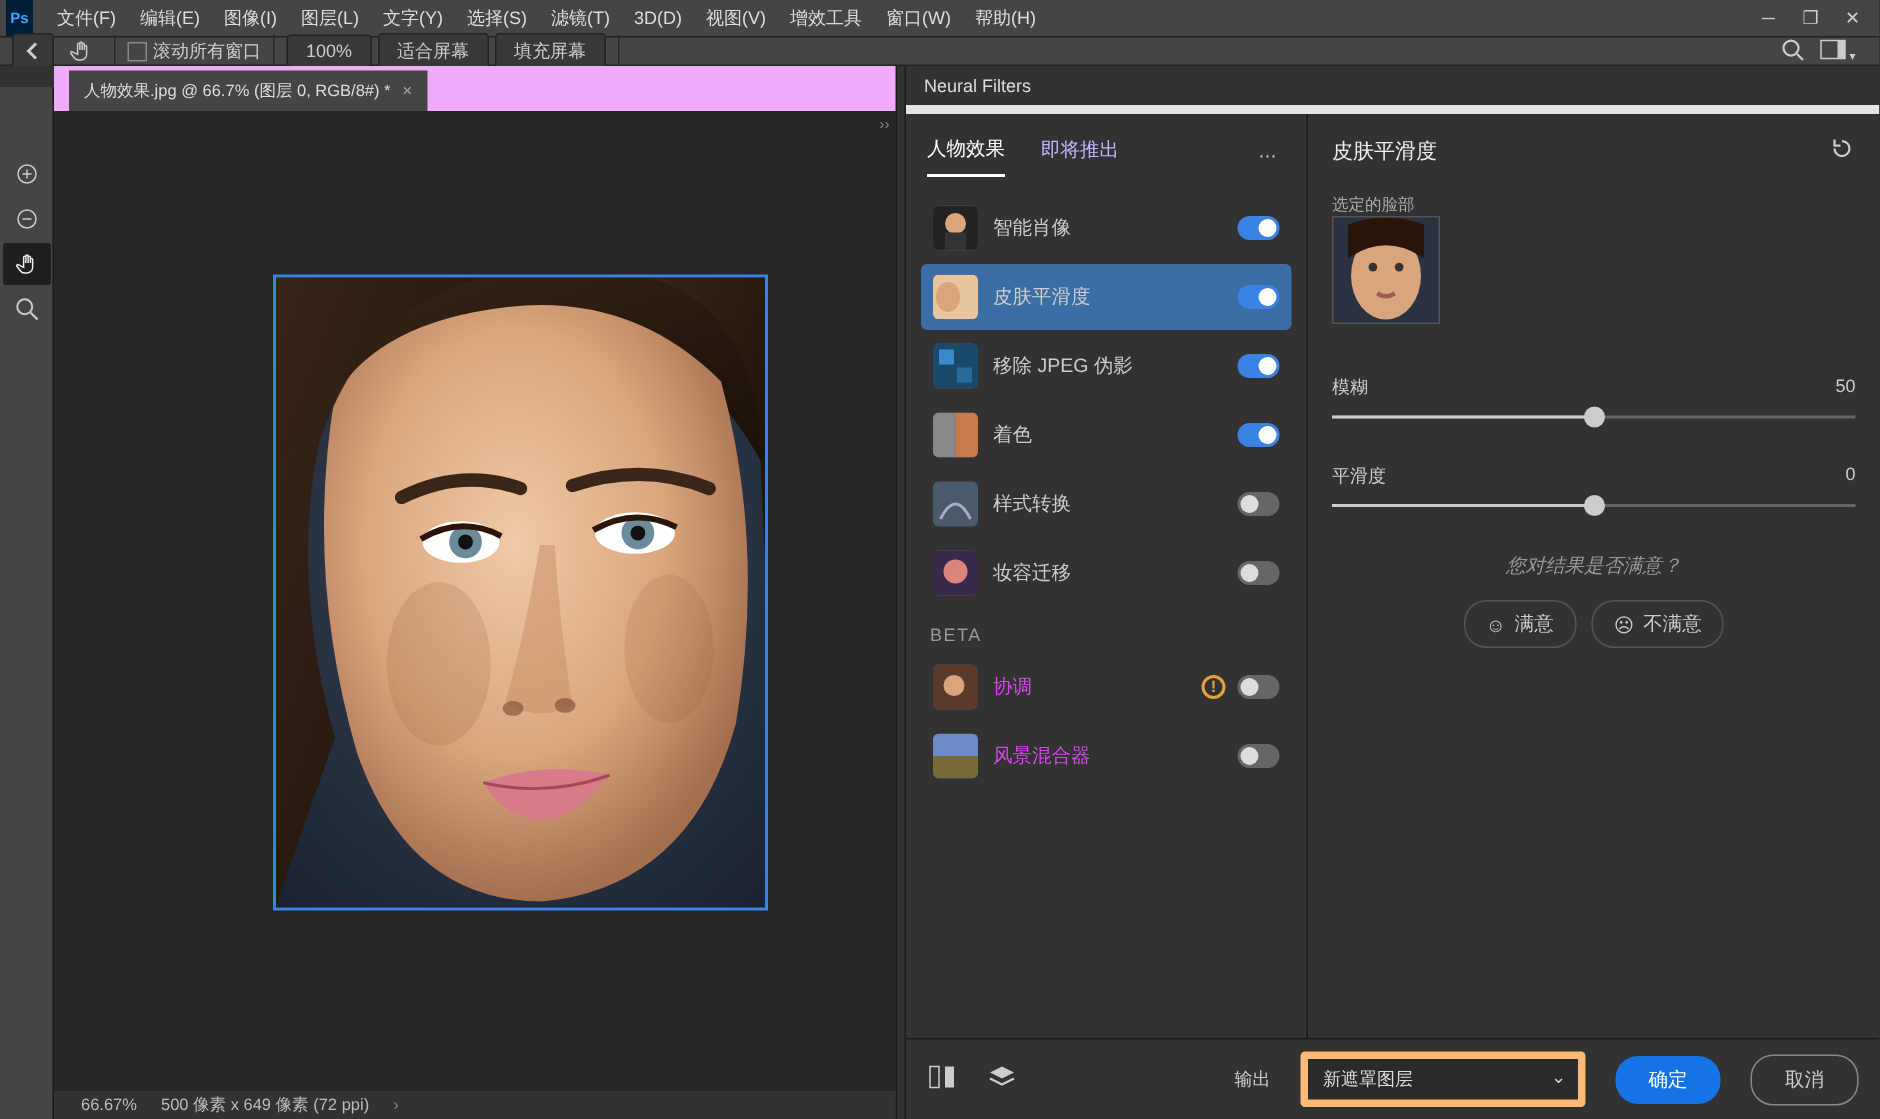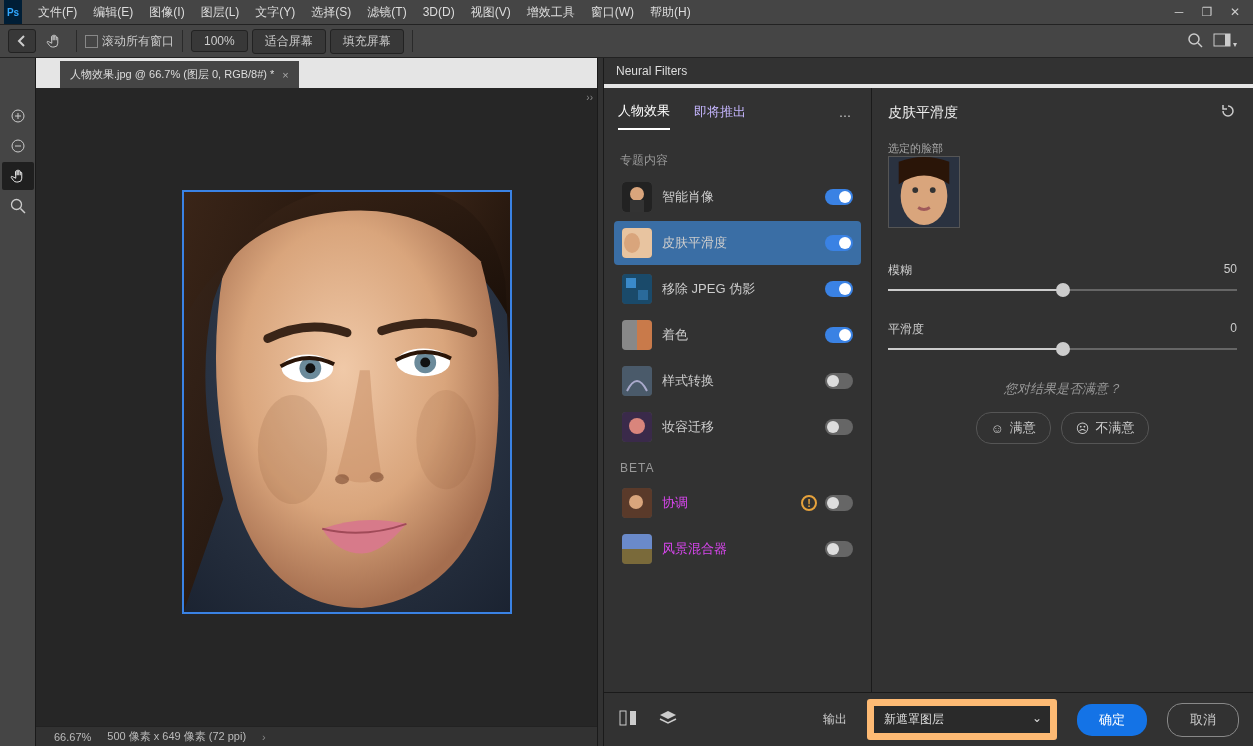--- a/index.html
+++ b/index.html
@@ -2,40 +2,40 @@
 <html><head>
 <meta charset="utf-8">
 <style>
 * { box-sizing: border-box; margin: 0; padding: 0; font-family: "Segoe UI", Tahoma, sans-serif; }
 body { background: #323232; color: #ccc; font-size: 12px; width: 1253px; height: 746px; overflow: hidden; display: flex; flex-direction: column; }
 .menubar { background: #454545; height: 24px; display: flex; align-items: center; padding: 0 4px; }
 .ps-logo { width: 18px; height: 34px; background: #001e36; border-radius: 3px; display: flex; align-items: center; justify-content: center; color: #31a8ff; font-size: 10px; font-weight: bold; margin-right: 8px; }
 .menu-item { padding: 0 8px; height: 24px; display: flex; align-items: center; cursor: pointer; color: #ddd; font-size: 12px; }
 .menu-spacer { flex: 1; }
 .win-ctrl { width: 28px; height: 22px; display: flex; align-items: center; justify-content: center; cursor: pointer; color: #ccc; }
-.optbar { background: #454545; height: 34px; border-top: 1px solid #222; border-bottom: 1px solid #222; display: flex; align-items: center; padding: 0 8px; gap: 4px; }
+.optbar { background: #454545; height: 20px; border-top: 1px solid #222; border-bottom: 1px solid #222; display: flex; align-items: center; padding: 0 8px; gap: 4px; }
 .back-btn { width: 28px; height: 24px; display: flex; align-items: center; justify-content: center; background: #383838; border: 1px solid #222; border-radius: 3px; cursor: pointer; }
 .hand-small { width: 28px; height: 24px; display: flex; align-items: center; justify-content: center; }
 .sep { width: 1px; height: 22px; background: #2a2a2a; margin: 0 4px; }
 .chk-row { display: flex; align-items: center; gap: 4px; }
 .opt-btn { padding: 3px 12px; background: #383838; border: 1px solid #222; border-radius: 3px; cursor: pointer; }
 .zoom-box { padding: 3px 12px; background: #383838; border: 1px solid #222; border-radius: 3px; }
 .doc-tab { background: #454545; padding: 6px 10px; display: flex; align-items: center; gap: 8px; font-size: 11px; color: #ddd; }
 .close-x { cursor: pointer; color: #aaa; }
 .main { flex: 1; display: flex; background: #323232; overflow: hidden; }
 .toolstrip { width: 36px; background: #454545; border-right: 1px solid #1a1a1a; display: flex; flex-direction: column; align-items: center; padding-top: 44px; gap: 2px; position: absolute; top: 58px; bottom: 0; left: 0; }
 .tool-btn { width: 32px; height: 28px; display: flex; align-items: center; justify-content: center; cursor: pointer; border-radius: 2px; }
 .tool-btn.active { background: #1f1f1f; }
 .canvas-area { flex: 1; margin-left: 36px; display: flex; flex-direction: column; background: #262626; position: relative; }
 .canvas-center { flex: 1; display: flex; align-items: center; justify-content: center; position: relative; padding-left: 60px; padding-bottom: 10px;}
 .image-frame { width: 330px; height: 424px; border: 2px solid #3a82e4; position: relative; overflow: hidden; }
 .face-svg { width: 100%; height: 100%; display: block; }
 .statusbar { height: 20px; background: #323232; border-top: 1px solid #222; display: flex; align-items: center; padding: 0 18px; gap: 16px; font-size: 11px; color: #bbb; }
 .neural-panel { width: 650px; background: #323232; display: flex; flex-direction: column; border-left: 1px solid #1a1a1a; }
-.nf-header { padding: 6px 12px; background: #323232; font-size: 12px; color: #ddd; border-bottom: 4px solid #e5e5e5; }
+.nf-header { padding: 6px 12px; background: #323232; font-size: 12px; color: #ddd; border-bottom: 6px solid #e5e5e5; }
 .nf-body { flex: 1; display: flex; overflow: hidden; }
 .nf-left { width: 268px; display: flex; flex-direction: column; border-right: 1px solid #1a1a1a; }
 .nf-tabs { display: flex; align-items: center; padding: 14px 14px 12px; gap: 24px; }
 .nf-tab { cursor: pointer; color: #c4b5fd; padding-bottom: 8px; font-size: 13px; }
 .nf-tab.active { color: #fff; border-bottom: 2px solid #fff; }
 .nf-dots { margin-left: auto; cursor: pointer; padding-right: 6px; color:#ccc; }
 .nf-section { padding: 10px 16px 6px; font-size: 12px; color: #999; }
 .filter-list { flex: 1; overflow-y: auto; padding: 0 10px; }
 .filter-row { display: flex; align-items: center; height: 44px; padding: 0 8px; border-radius: 4px; margin-bottom: 2px; }
 .filter-row.selected { background: #3a6ea5; }
@@ -59,21 +59,21 @@
 .slider-fill { height: 2px; background: #ccc; position: absolute; left: 0; }
 .slider-knob { width: 14px; height: 14px; border-radius: 50%; background: #ccc; position: absolute; top: -6px; transform: translateX(-50%); }
 .feedback { text-align: center; margin-top: 0;}
 .fb-txt { font-style: italic; color: #999; font-size: 13px; margin-bottom: 14px; }
 .fb-btns { display: flex; justify-content: center; gap: 10px; }
 .fb-btn { padding: 6px 14px; border: 1px solid #555; border-radius: 15px; cursor: pointer; display: flex; align-items: center; gap: 6px; font-size: 13px;}
 .nf-footer { height: 54px; border-top: 1px solid #1a1a1a; display: flex; align-items: center; padding: 0 14px; gap: 20px; }
 .foot-ico { cursor: pointer; color: #ccc; }
 .foot-spacer { flex: 1; }
 .out-label { color: #ccc; font-size: 12px; }
-.out-select { background: #2a2a2a; border: 7px solid #fdba74; border-radius: 3px; padding: 5px 28px 5px 10px; color: #ddd; position: relative; cursor: pointer; width:190px;}
+.out-select { background: #2a2a2a; border: 5px solid #fdba74; border-radius: 3px; padding: 5px 28px 5px 10px; color: #ddd; position: relative; cursor: pointer; width:190px;}
 .btn-ok { background: #1473e6; color: #fff; padding: 7px 22px; border-radius: 15px; cursor: pointer; font-size: 13px; }
 .btn-cancel { border: 1px solid #888; padding: 7px 22px; border-radius: 15px; cursor: pointer; font-size: 13px; }
 .right-icons { display:flex; align-items:center; gap:10px; margin-left:auto; padding-right:8px;}
 .expand-arrows { position:absolute; right:4px; top:4px; color:#888; font-size:10px; cursor:pointer;}
 .vsep { width:6px; background:#323232; border-left:1px solid #1a1a1a;}
 .thumb-svg{width:100%;height:100%;}
 </style>
 </head>
 <body>
 
@@ -155,21 +155,21 @@
         <svg width="16" height="16" viewBox="0 0 16 16">
           <circle cx="6.5" cy="6.5" r="5" stroke="#ccc" fill="none" stroke-width="1.3"></circle>
           <line x1="10.5" y1="10.5" x2="15" y2="15" stroke="#ccc" stroke-width="1.5"></line>
         </svg>
       </div>
   </div>
 
   <div class="canvas-area">
     <div style="position:absolute;top:-30px;left:8px;"></div>
 
-    <div style="height:30px;background:#e5e5e5;display:flex;align-items:flex-end;padding-left:24px;">
+    <div style="height:30px;background:#f0abfc;display:flex;align-items:flex-end;padding-left:10px;">
       <div class="doc-tab">
         <span>人物效果.jpg @ 66.7% (图层 0, RGB/8#) *</span>
         <span class="close-x">×</span>
       </div>
     </div>
     <div class="canvas-center">
       <div class="image-frame">
         <svg class="face-svg" viewBox="0 0 330 424" preserveAspectRatio="xMidYMid slice">
           <defs>
             <radialGradient id="bg" cx="50%" cy="40%" r="80%">
@@ -228,21 +228,20 @@
 
   <div class="neural-panel">
     <div class="nf-header">Neural Filters</div>
     <div class="nf-body">
       <div class="nf-left">
         <div class="nf-tabs">
           <div class="nf-tab active">人物效果</div>
           <div class="nf-tab">即将推出</div>
           <div class="nf-dots">⋯</div>
         </div>
-        <div class="nf-section">专题内容</div>
         <div class="filter-list">
           <div class="filter-row">
             <div class="filter-thumb"><svg class="thumb-svg" viewBox="0 0 30 30">
                   <rect width="30" height="30" fill="#222"></rect>
                   <circle cx="15" cy="12" r="7" fill="#d9a57c"></circle>
                   <rect x="8" y="18" width="14" height="12" fill="#333"></rect>
                 </svg></div>
             <div class="filter-name">智能肖像</div>
             <div class="toggle on"></div>
           </div>

